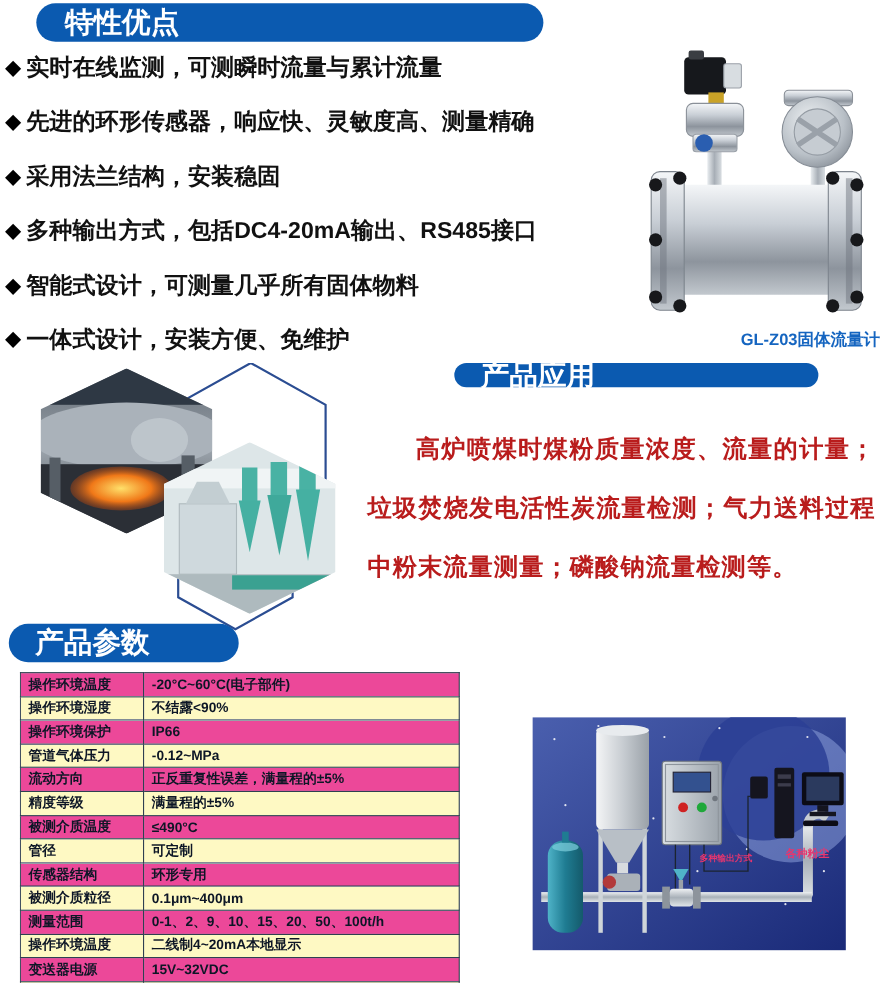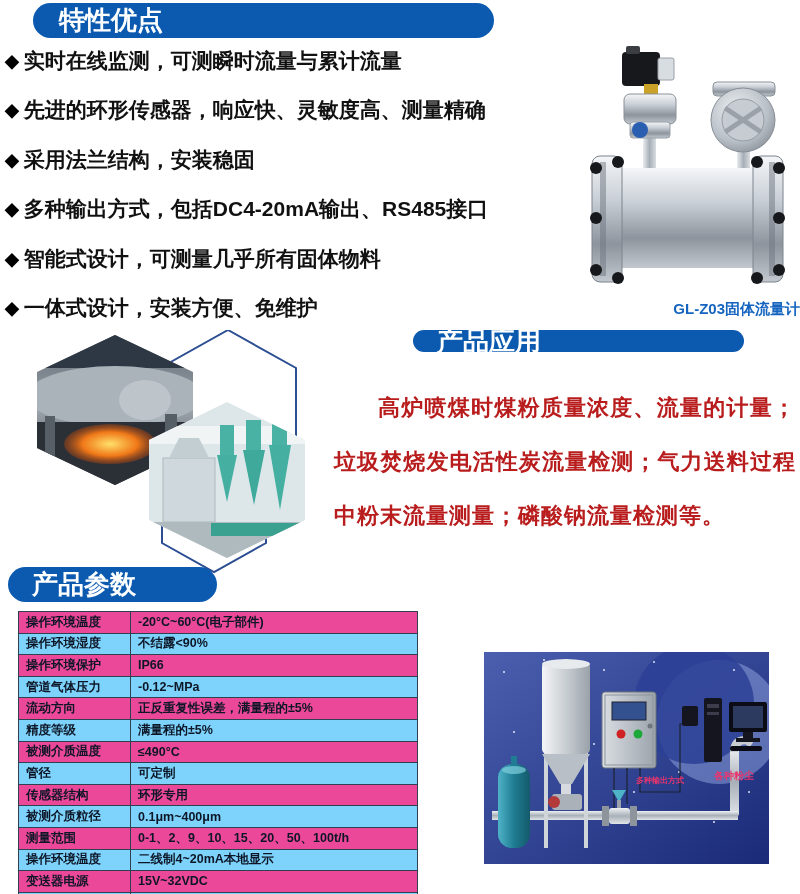--- a/index.html
+++ b/index.html
@@ -26,21 +26,21 @@
   .apps-text{position:absolute;left:334px;top:381px;width:462px;margin:0;
              font-size:22px;font-weight:bold;color:#b91c1c;line-height:54px;
              text-indent:2em;text-align:justify;letter-spacing:1px;}
   
   .params-wrap{position:absolute;left:18px;top:611px;width:402px;height:283px;overflow:hidden;}
   table.params{border-collapse:collapse;width:400px;table-layout:fixed;}
   table.params td{border:1px solid #2f4050;height:20.6px;padding:0 4px 0 7px;
                   font-size:12.5px;font-weight:bold;color:#0d1626;white-space:nowrap;overflow:hidden;}
   table.params td.lbl{width:100px;}
   tr.row-blue td{background:#ec4899;}
-  tr.row-green td{background:#7dd3fc;}
+  tr.row-green td{background:#fef9c3;}
   
   .diagram{position:absolute;left:484px;top:652px;width:285px;height:212px;}
 </style>
 </head>
 <body>
 
 <div class="page">
 
   <div class="banner banner-features">
     <span>特性优点</span>

